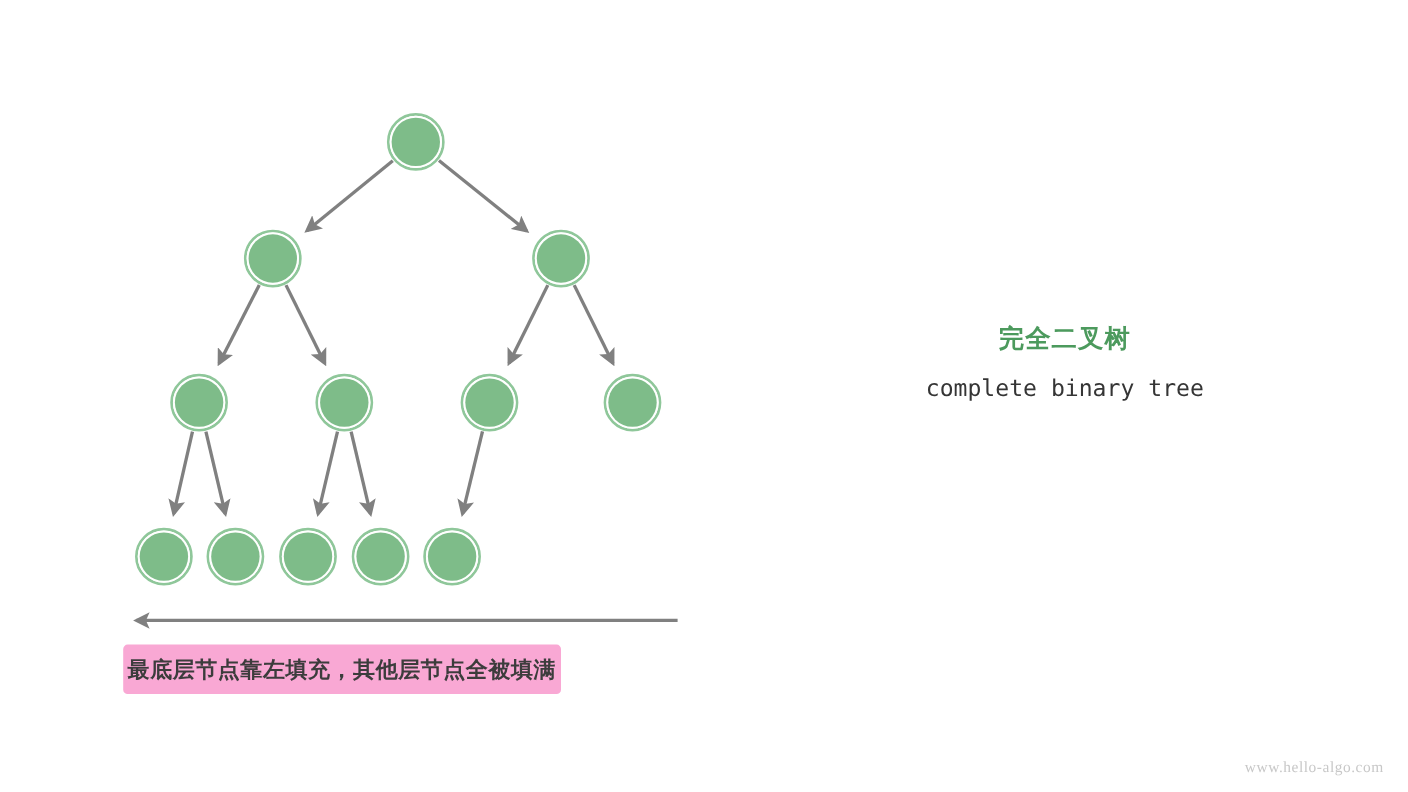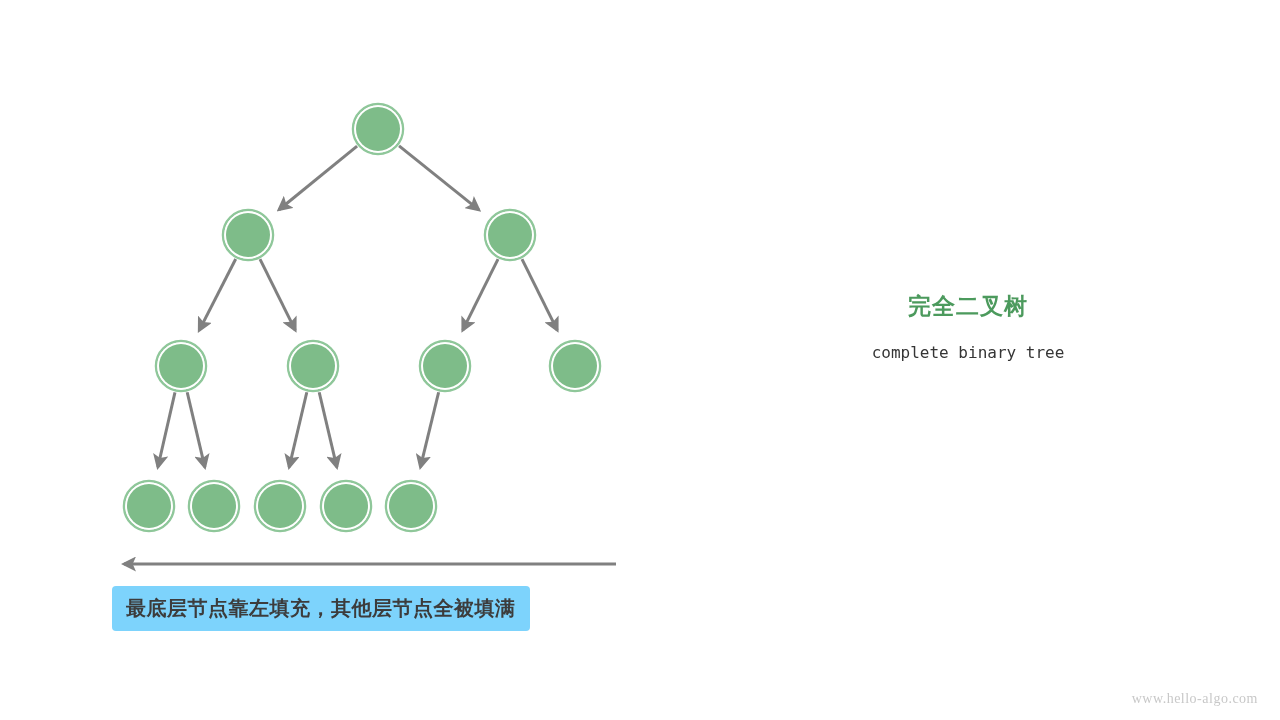--- a/index.html
+++ b/index.html
@@ -25,47 +25,47 @@
   }
 
   .label-block {
     position: absolute;
     left: 768px;
     top: 292px;
     width: 400px;
     text-align: center;
   }
   .label-title {
-    font-family: Liberation Serif, serif;
+    font-family: Liberation Sans, sans-serif;
     font-size: 23px;
     font-weight: bold;
     color: #4C9A5D;
     letter-spacing: 1px;
     line-height: 30px;
     white-space: nowrap;
   }
   .label-sub {
     margin-top: 18px;
     font-family: "DejaVu Sans Mono", "Liberation Mono", monospace;
-    font-size: 16px;
+    font-size: 21px;
     color: #353535;
     line-height: 26px;
     white-space: nowrap;
   }
 
   .caption-box {
     position: absolute;
     left: 112px;
     top: 586px;
     height: 45px;
     box-sizing: border-box;
-    padding: 0 14px;
+    padding: 0 4px;
     display: flex;
     align-items: center;
-    background: #7dd3fc;
+    background: #f9a8d4;
     border-radius: 4px;
   }
   .caption-text {
     font-family: "Liberation Sans", sans-serif;
     font-size: 20px;
     font-weight: bold;
     color: #3C3C3C;
     letter-spacing: 0.5px;
     white-space: nowrap;
   }

